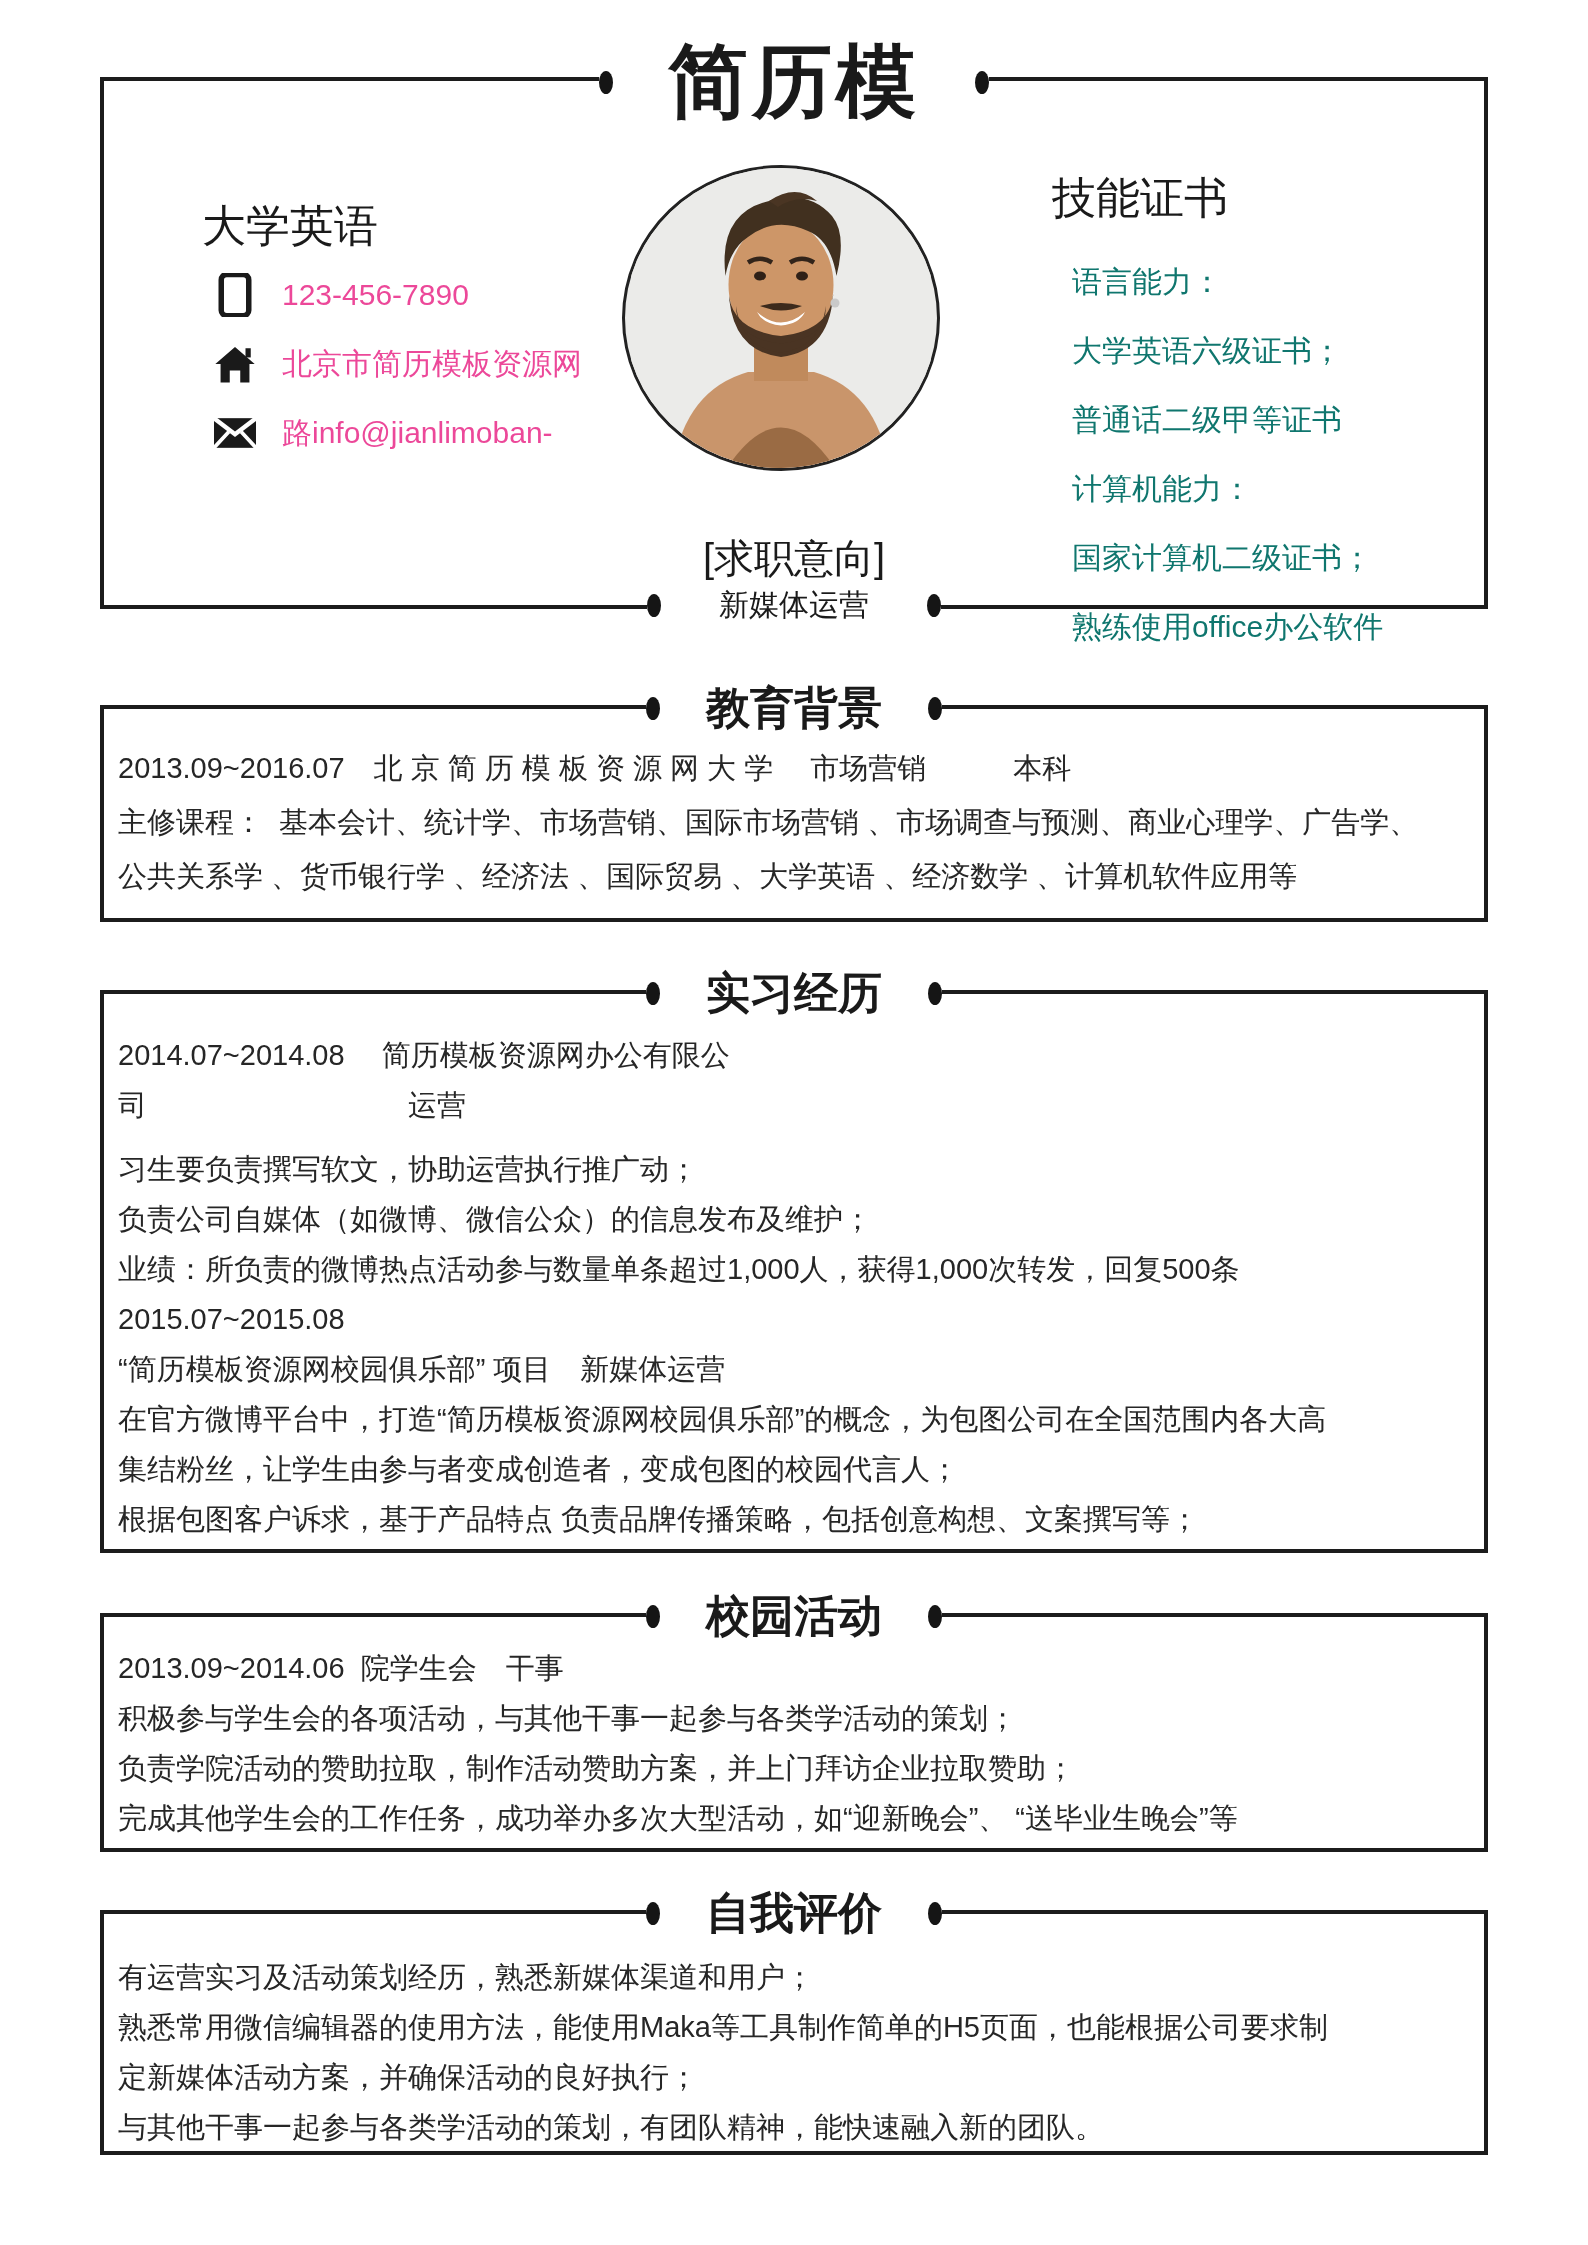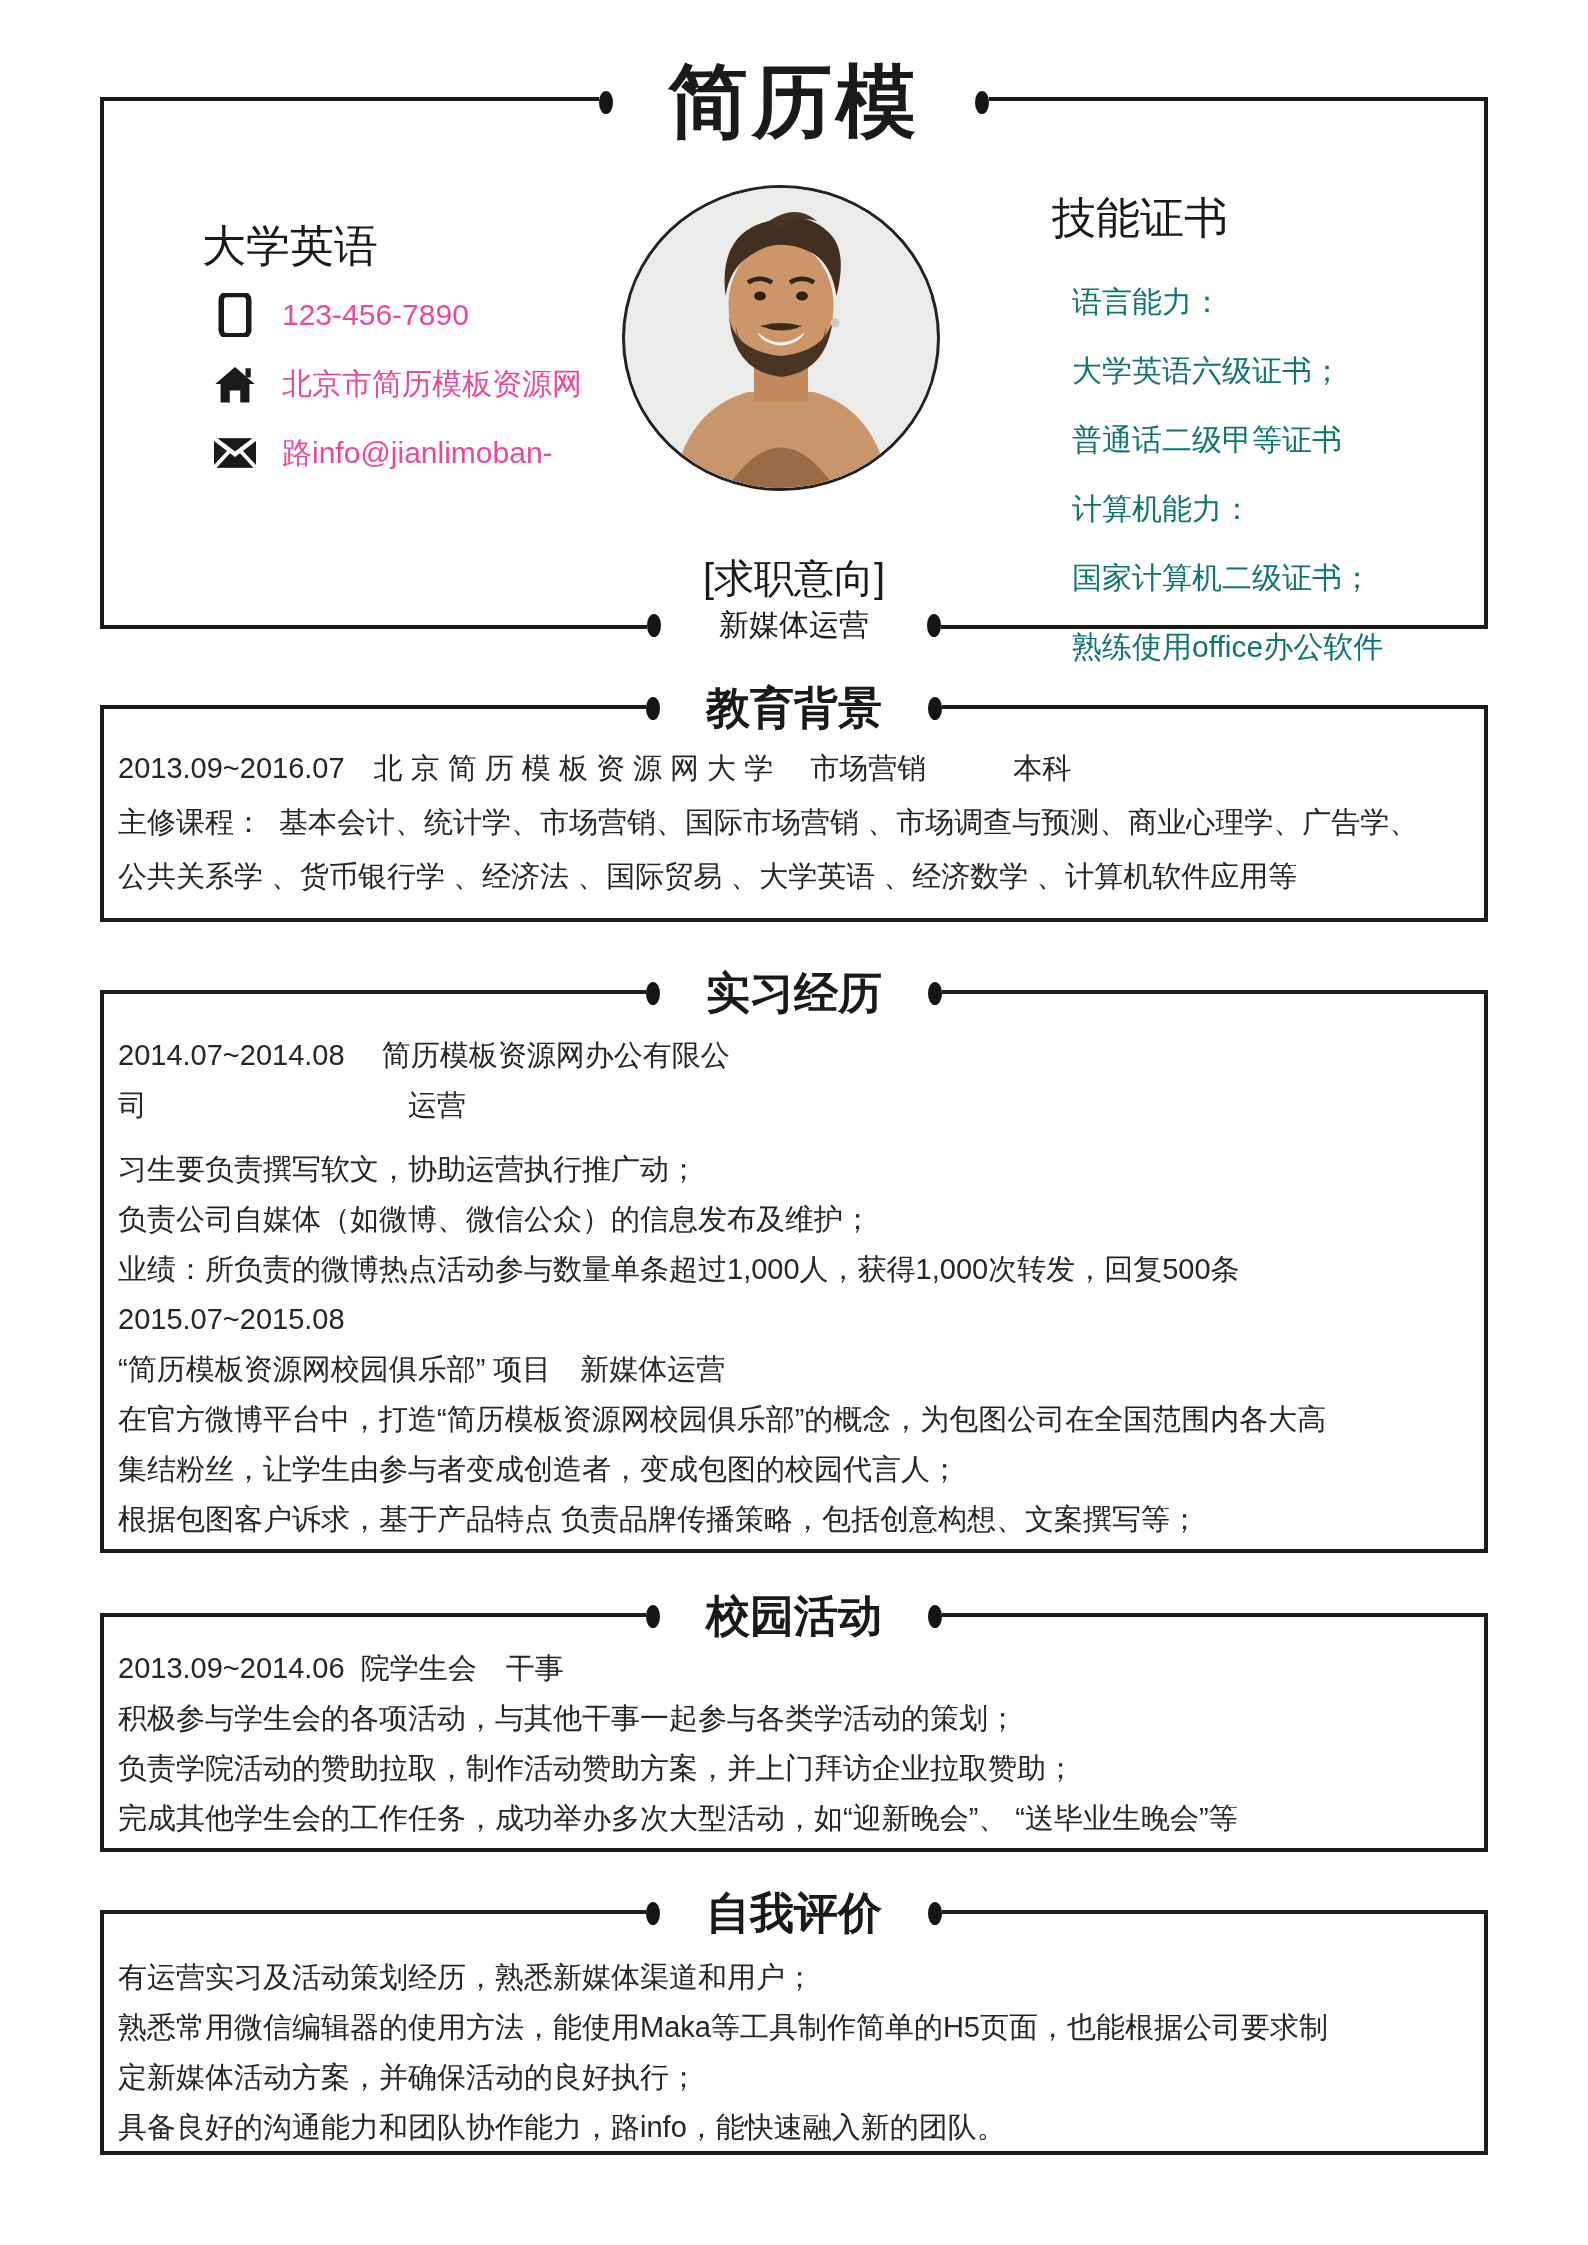--- a/index.html
+++ b/index.html
@@ -61,21 +61,21 @@
   .campus-body{padding-top:26px;}
   .campus-body p{line-height:50px;}
   .eval-body{padding-top:38px;}
   .eval-body p{line-height:50px;}
 </style>
 </head>
 <body>
 
 <div class="canvas">
 
-  <div class="sec" style="top:97px;height:532px;">
+  <div class="sec" style="top:77px;height:532px;">
 
     <div class="ribbon main-ribbon">
       <span class="dot"></span>
       <span class="t">简历模</span>
       <span class="dot"></span>
     </div>
 
     <div class="pi-heading">大学英语</div>
 
     <div class="contact">
@@ -209,17 +209,17 @@
   <div class="sec" style="top:1910px;height:245px;">
     <div class="ribbon sec-ribbon">
       <span class="dot"></span>
       <span class="t">自我评价</span>
       <span class="dot"></span>
     </div>
     <div class="sec-body eval-body">
       <p>有运营实习及活动策划经历，熟悉新媒体渠道和用户；</p>
       <p>熟悉常用微信编辑器的使用方法，能使用Maka等工具制作简单的H5页面，也能根据公司要求制</p>
       <p>定新媒体活动方案，并确保活动的良好执行；</p>
-      <p>具备良好的沟通能力和团队协作能力，路info，能快速融入新的团队。</p>
+      <p>与其他干事一起参与各类学活动的策划，有团队精神，能快速融入新的团队。</p>
     </div>
   </div>
 
 </div>
 
 </body></html>

